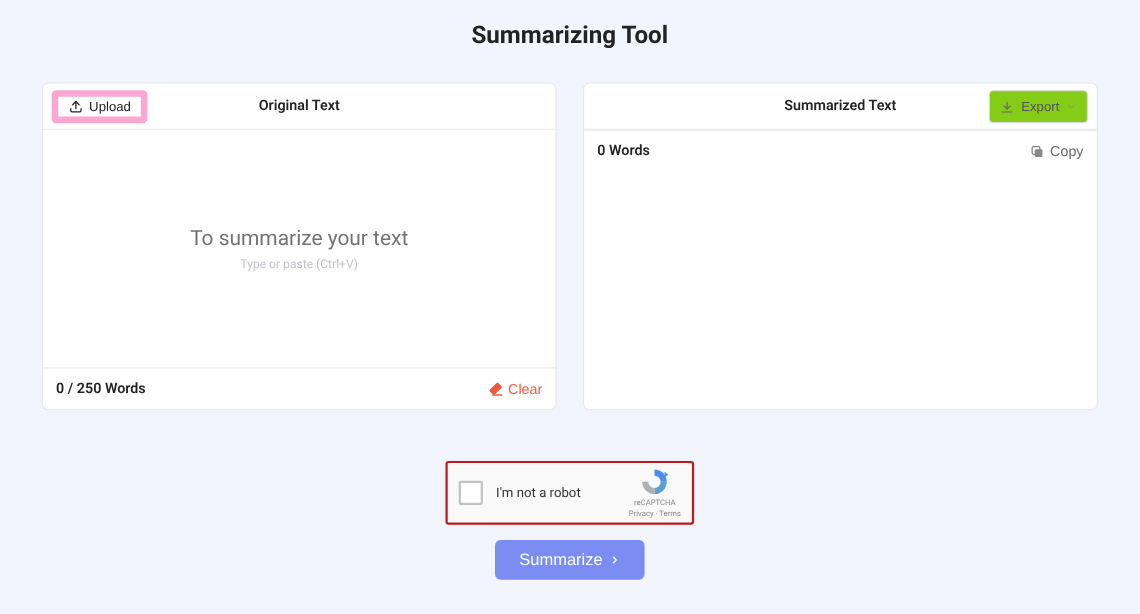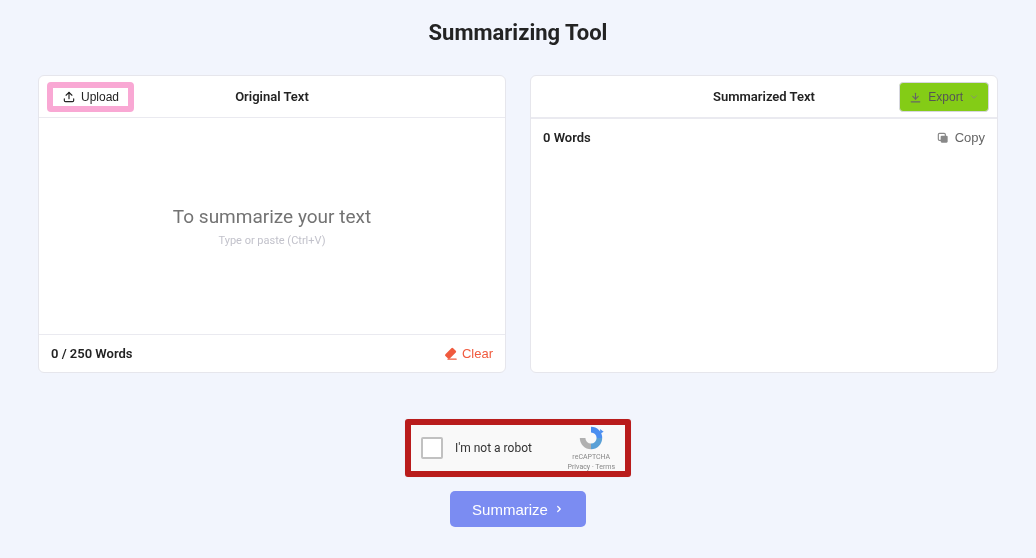--- a/index.html
+++ b/index.html
@@ -136,21 +136,21 @@
     }
     .recaptcha-wrap {
       display: flex;
       justify-content: center;
       margin-top: 46px;
     }
     .recaptcha {
       width: 226px;
       height: 58px;
       background: #f9f9f9;
-      border: 6px solid #b91c1c;
+      border: 2px solid #b91c1c;
       border-radius: 3px;
       display: flex;
       align-items: center;
       padding: 0 10px;
       box-shadow: 0 0 2px rgba(0,0,0,0.06);
     }
     .recaptcha-check {
       width: 22px;
       height: 22px;
       border: 2px solid #c1c1c1;

